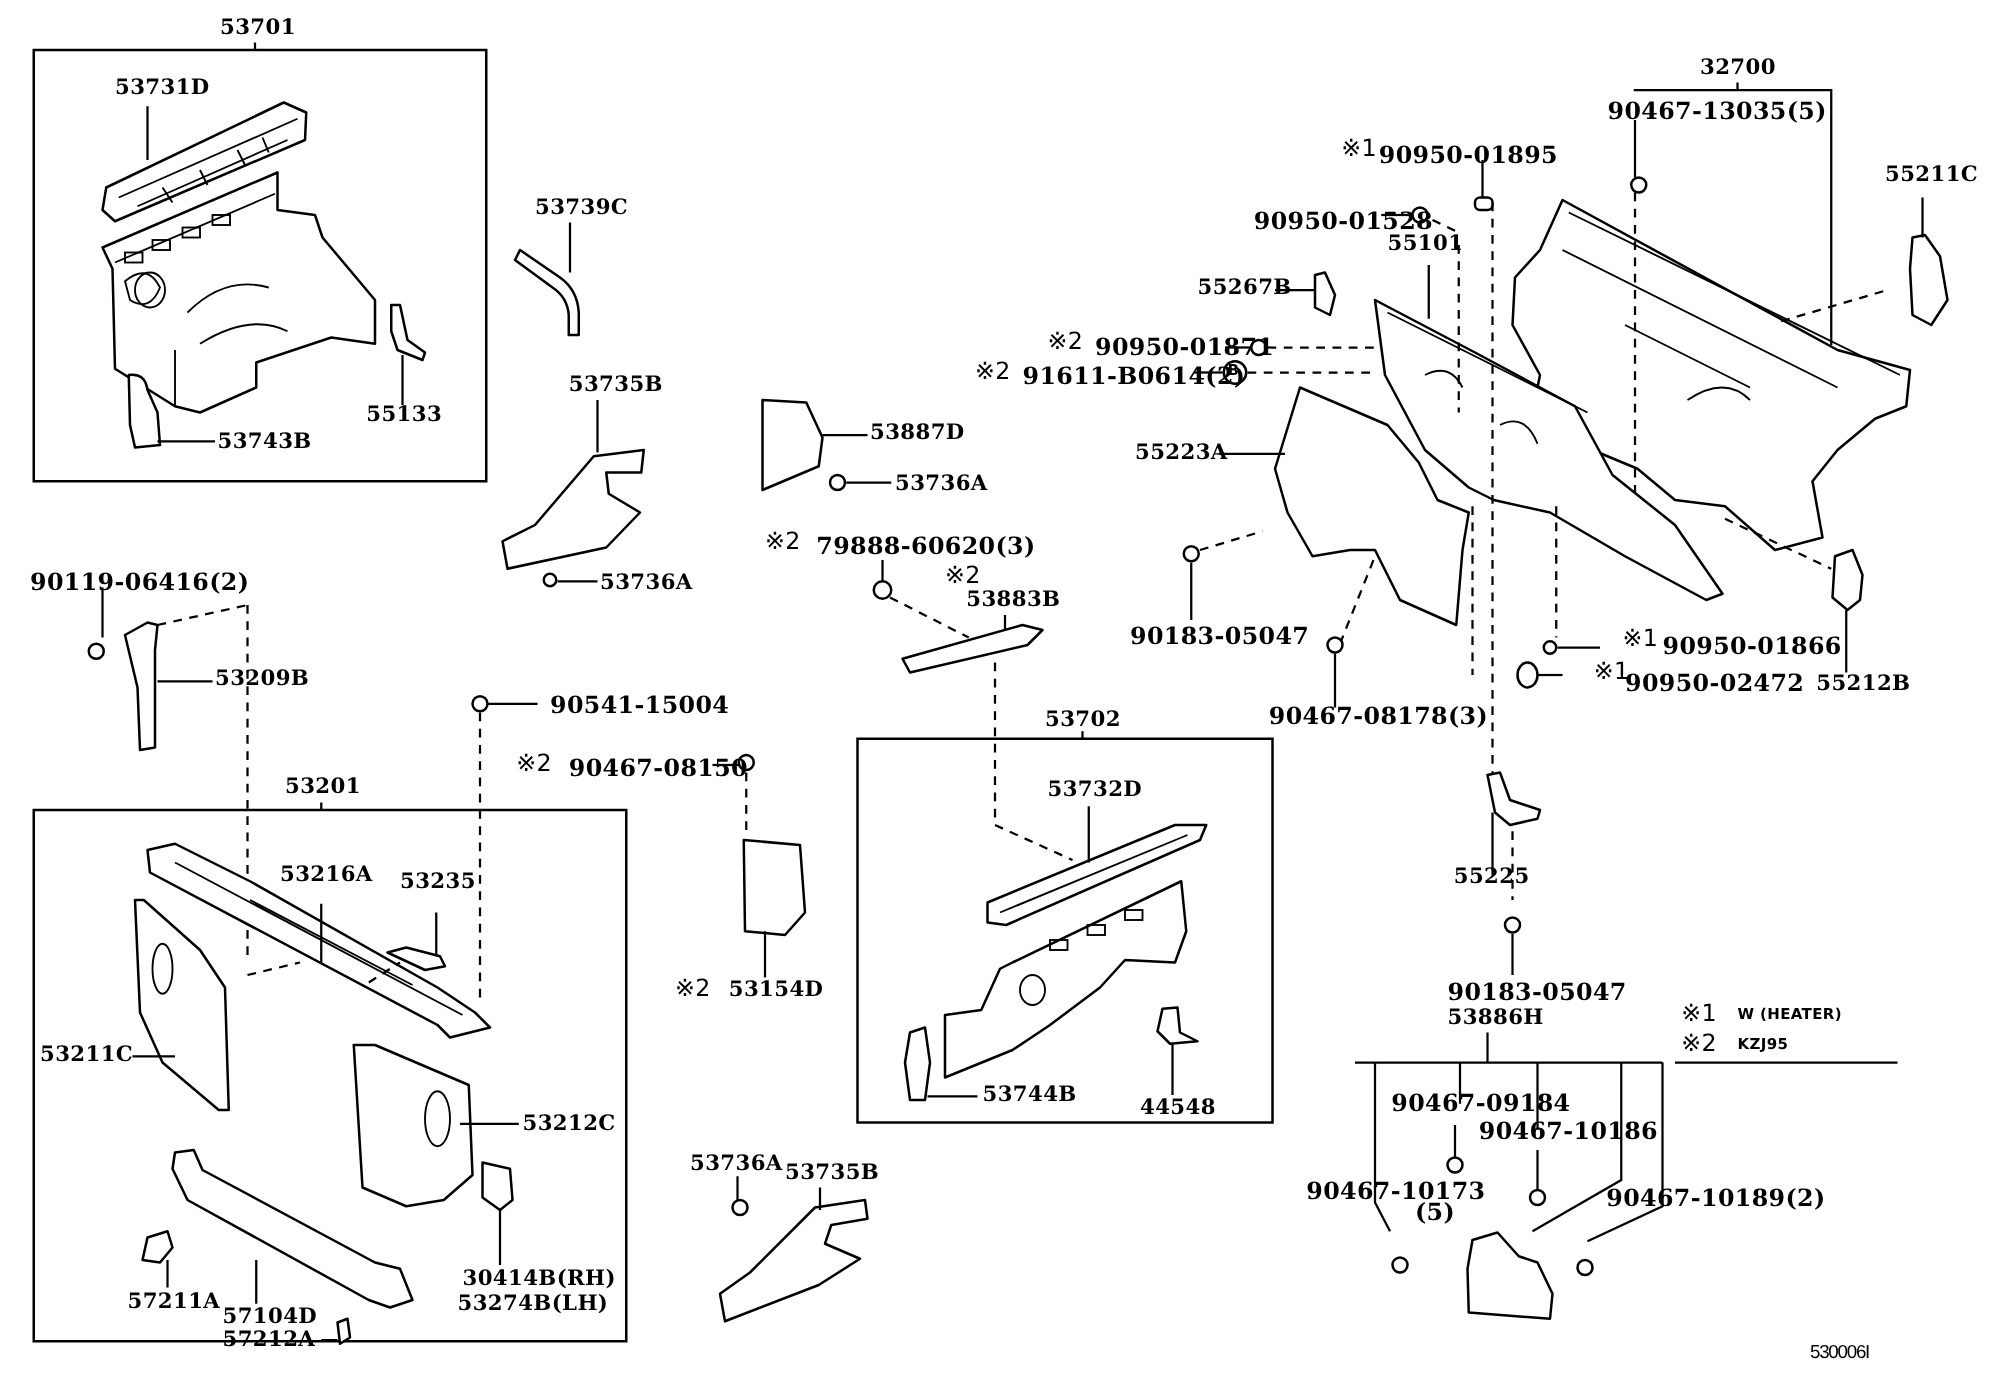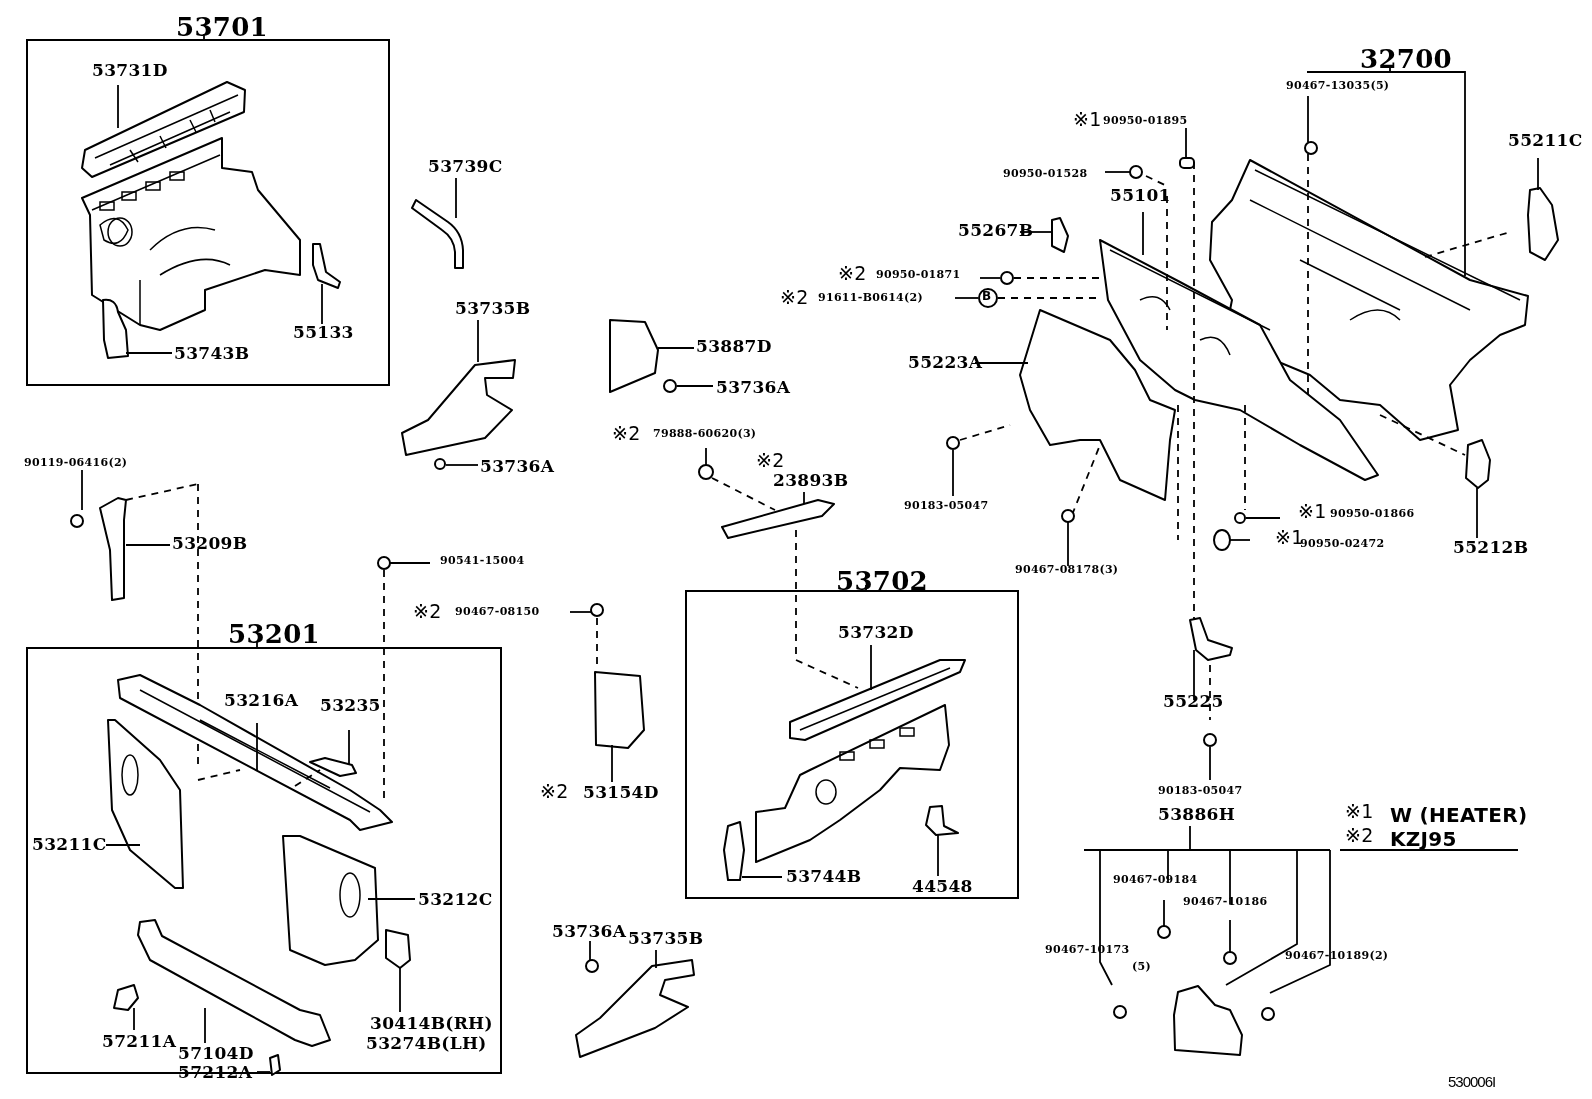--- a/index.html
+++ b/index.html
@@ -1,24 +1,24 @@
 <!DOCTYPE html>
 <html><head>
 <meta charset="utf-8">
 <style>
   html, body { margin: 0; padding: 0; background: #ffffff; }
   body { width: 1592px; height: 1099px; position: relative; overflow: hidden;
          font-family: "DejaVu Sans Mono", monospace; color: #000; }
   #diagram { position: absolute; left: 0; top: 0; width: 1592px; height: 1099px; }
   .lbl { position: absolute; font-family: "DejaVu Serif", serif; font-weight: bold;
          font-size: 17px; line-height: 1; white-space: nowrap; letter-spacing: 0.3px; }
-  .lbl.big { font-size: 26px; }
-  .lbl.sm { font-size: 11px; }
+  .lbl.big { font-size: 17px; }
+  .lbl.sm { font-size: 19px; }
   .lbl.note { font-family: "DejaVu Sans", sans-serif; font-weight: normal; font-size: 19px; }
-  .lbl.legend { font-family: "DejaVu Sans", sans-serif; font-size: 20px; font-weight: bold; }
+  .lbl.legend { font-family: "DejaVu Sans", sans-serif; font-size: 12px; font-weight: bold; }
   .lbl.code { font-family: "Liberation Sans", sans-serif; font-weight: normal; font-size: 15px; letter-spacing: -1px; }
   .hot { cursor: pointer; }
   svg .part { fill: #fff; stroke: #000; stroke-width: 2; stroke-linejoin: round; }
   svg .detail { fill: none; stroke: #000; stroke-width: 1.5; }
   svg .lead { stroke: #000; stroke-width: 1.8; fill: none; }
   svg .dash { stroke: #000; stroke-width: 1.8; fill: none; stroke-dasharray: 7 6; }
   svg .frame { stroke: #000; stroke-width: 2; fill: none; }
   svg .fast { fill: #fff; stroke: #000; stroke-width: 2; }
 </style>
 </head>
@@ -314,21 +314,21 @@
 <span class="lbl hot" style="left:293px;top:324px">55133</span>
 
 <span class="lbl hot" style="left:428px;top:158px">53739C</span>
 <span class="lbl hot" style="left:455px;top:300px">53735B</span>
 <span class="lbl hot" style="left:480px;top:458px">53736A</span>
 <span class="lbl hot" style="left:696px;top:338px">53887D</span>
 <span class="lbl hot" style="left:716px;top:379px">53736A</span>
 <span class="lbl note" style="left:612px;top:424px">※2</span>
 <span class="lbl sm hot" style="left:653px;top:428px">79888-60620(3)</span>
 <span class="lbl note" style="left:756px;top:451px">※2</span>
-<span class="lbl hot" style="left:773px;top:472px">23893B</span>
+<span class="lbl hot" style="left:773px;top:472px">53883B</span>
 
 <span class="lbl sm hot" style="left:24px;top:457px">90119-06416(2)</span>
 <span class="lbl hot" style="left:172px;top:535px">53209B</span>
 <span class="lbl sm hot" style="left:440px;top:555px">90541-15004</span>
 <span class="lbl note" style="left:413px;top:602px">※2</span>
 <span class="lbl sm hot" style="left:455px;top:606px">90467-08150</span>
 <span class="lbl note" style="left:540px;top:782px">※2</span>
 <span class="lbl hot" style="left:583px;top:784px">53154D</span>
 
 <span class="lbl hot" style="left:224px;top:692px">53216A</span>

